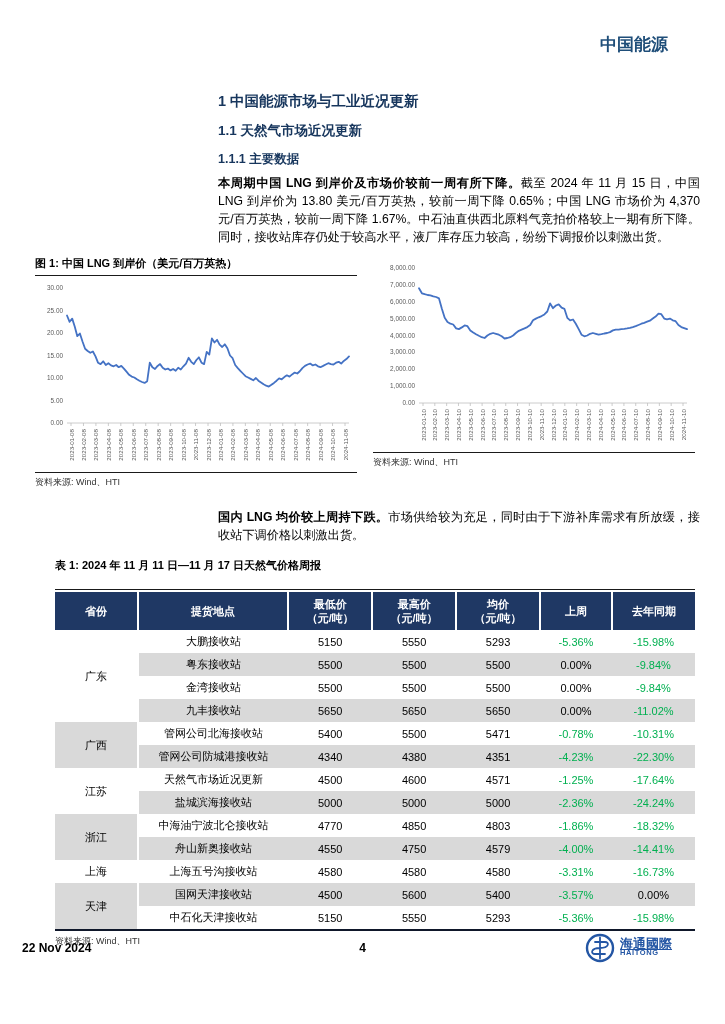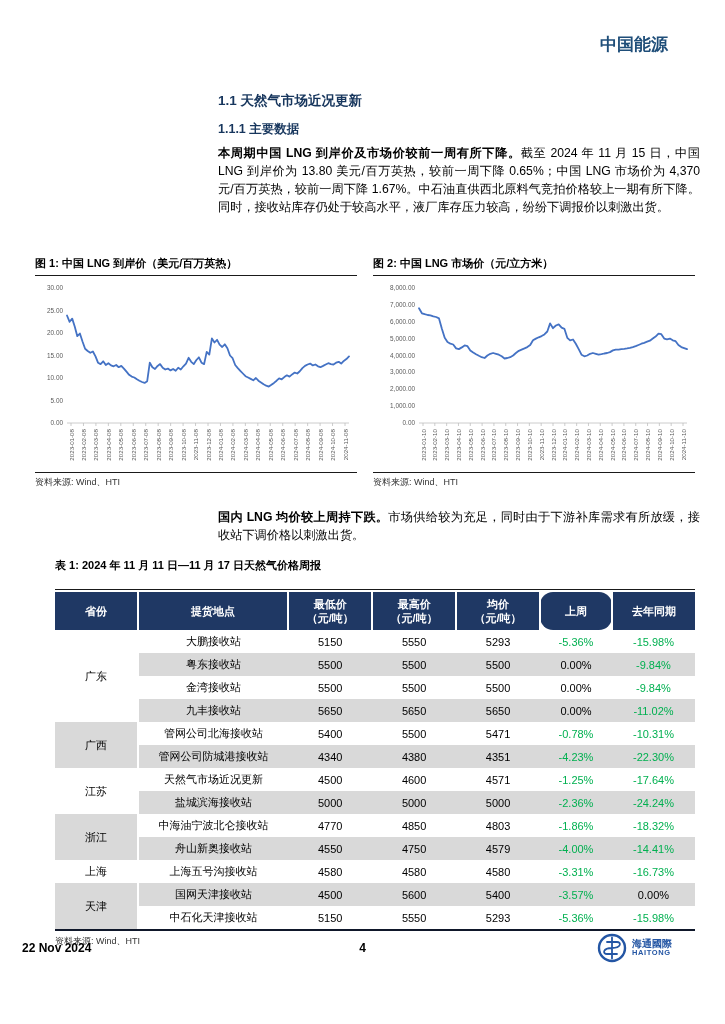--- a/index.html
+++ b/index.html
@@ -35,46 +35,47 @@
     background:#1F3864; color:#fff; font-size:11px; font-weight:bold;
     padding:5px 2px; text-align:center; white-space:pre-line; line-height:14px;
     border-left:2px solid #fff;
   }
   table.price th:first-child{border-left:none;}
   table.price th:nth-child(1){width:13%;}
   table.price th:nth-child(2){width:24%;}
   table.price th:nth-child(3){width:13%;}
   table.price th:nth-child(4){width:13%;}
   table.price th:nth-child(5){width:13%;}
-  table.price th:nth-child(6){width:11%;border-radius:13px;}
+  table.price th:nth-child(6){width:11%;}
   table.price th:nth-child(7){width:13%;}
   table.price td{font-size:11px; text-align:center; padding:4px 2px; height:14px;}
   table.price td.alt{background:#D9D9D9;}
   table.price td.prov{border-right:2px solid #fff; background:#fff;}
   table.price td.prov.shaded{background:#D9D9D9;}
   table.price td.neg{color:#00B050;}
   table.price tr:last-child td{border-bottom:2px solid #0f172a;}
   table.price td.prov.last{border-bottom:2px solid #0f172a;}
   .tbl-src{font-size:9px; color:#333; padding-top:4px;}
   
   .foot-date{position:absolute; top:941px; left:22px; font-size:12px; font-weight:bold;}
   .foot-page{position:absolute; top:941px; left:0; right:0; text-align:center; font-size:12px; font-weight:bold;}
   .foot-logo{position:absolute; top:932px; right:53px; display:flex; align-items:center; gap:4px;}
   .logo-txt{display:flex; flex-direction:column; line-height:9px;}
-  .logo-cn{font-size:10px; font-weight:bold; color:#2456A4;}
+  .logo-cn{font-size:13px; font-weight:bold; color:#2456A4;text-decoration:underline;}
   .logo-en{font-size:7.5px; font-weight:bold; color:#2456A4; letter-spacing:0.6px;}
 </style>
 </head>
 <body>
 
 <div class="page">
 
   <div class="brand">中国能源</div>
 
   <div class="content">
+    <h1 class="sec">1 中国能源市场与工业近况更新</h1>
     <h2 class="sec">1.1 天然气市场近况更新</h2>
     <h3 class="sec">1.1.1 主要数据</h3>
     <p class="body"><b>本周期中国 LNG 到岸价及市场价较前一周有所下降。</b><span>截至 2024 年 11 月 15 日，中国 LNG 到岸价为 13.80 美元/百万英热，较前一周下降 0.65%；中国 LNG 市场价为 4,370 元/百万英热，较前一周下降 1.67%。中石油直供西北原料气竞拍价格较上一期有所下降。同时，接收站库存仍处于较高水平，液厂库存压力较高，纷纷下调报价以刺激出货。</span></p>
   </div>
 
   <div class="figures">
     <figure>
       <div class="fig-cap">图 1: 中国 LNG 到岸价（美元/百万英热）</div>
       <svg id="chart1" class="chart" xmlns="http://www.w3.org/2000/svg" width="322" height="190" viewBox="0 0 322 190">
           <text x="28" y="145" class="ytick">0.00</text>
@@ -129,21 +130,20 @@
           <text class="xtick" x="287.5909090909091" y="149" transform="rotate(-90 287.5909090909091 149)">2024-09-08</text>
           <line x1="297.54545454545456" x2="297.54545454545456" y1="143" y2="146" class="axis"></line>
           <text class="xtick" x="300.04545454545456" y="149" transform="rotate(-90 300.04545454545456 149)">2024-10-08</text>
           <line x1="310" x2="310" y1="143" y2="146" class="axis"></line>
           <text class="xtick" x="312.5" y="149" transform="rotate(-90 312.5 149)">2024-11-08</text>
           <polyline points="32.0,35.5 34.6,41.8 37.2,38.6 39.8,46.7 42.3,56.2 44.9,53.5 47.5,61.5 50.1,68.8 52.7,71.0 55.3,72.8 57.9,71.5 60.5,76.4 63.0,82.7 65.6,84.1 68.2,81.3 70.8,85.0 73.4,83.2 76.0,85.4 78.6,86.3 81.2,85.0 83.7,87.2 86.3,85.9 88.9,88.6 91.5,91.7 94.1,94.8 96.7,96.6 99.3,97.5 101.9,99.3 104.4,100.7 107.0,102.0 109.6,102.9 112.2,101.2 114.8,82.7 117.4,87.2 120.0,89.0 122.6,85.9 125.1,84.1 127.7,87.7 130.3,89.5 132.9,88.6 135.5,90.4 138.1,89.0 140.7,90.8 143.2,87.7 145.8,89.5 148.4,86.3 151.0,83.6 153.6,77.8 156.2,81.8 158.8,84.1 161.4,80.0 163.9,77.3 166.5,82.7 169.1,84.1 171.7,71.9 174.3,74.6 176.9,58.4 179.5,62.5 182.1,59.8 184.6,64.7 187.2,67.0 189.8,64.3 192.4,68.3 195.0,75.5 197.6,78.2 200.2,85.0 202.8,88.1 205.3,90.8 207.9,93.5 210.5,96.2 213.1,97.5 215.7,98.9 218.3,100.3 220.9,98.0 223.4,100.7 226.0,102.5 228.6,104.3 231.2,105.7 233.8,106.6 236.4,104.8 239.0,102.9 241.6,100.7 244.1,98.4 246.7,99.3 249.3,97.1 251.9,95.3 254.5,96.6 257.1,94.4 259.7,92.6 262.3,93.5 264.8,91.3 267.4,88.1 270.0,85.9 272.6,84.5 275.2,83.6 277.8,85.4 280.4,84.5 283.0,86.3 285.5,87.2 288.1,85.9 290.7,84.5 293.3,83.2 295.9,84.1 298.5,84.5 301.1,82.7 303.7,81.8 306.2,83.6 308.8,80.9 311.4,79.1 314.0,76.4" fill="none" stroke="#4472C4" stroke-width="1.8" stroke-linejoin="round" stroke-linecap="round"></polyline>
         </svg>
       <div class="fig-src">资料来源: Wind、HTI</div>
     </figure>
     <figure>
-      <div class="fig-cap">图 2: 中国 LNG 市场价（元/立方米）</div>
       <svg id="chart2" class="chart" xmlns="http://www.w3.org/2000/svg" width="322" height="190" viewBox="0 0 322 190">
           <text x="42" y="145" class="ytick">0.00</text>
           <text x="42" y="128.125" class="ytick">1,000.00</text>
           <text x="42" y="111.25" class="ytick">2,000.00</text>
           <text x="42" y="94.375" class="ytick">3,000.00</text>
           <text x="42" y="77.5" class="ytick">4,000.00</text>
           <text x="42" y="60.625" class="ytick">5,000.00</text>
           <text x="42" y="43.75" class="ytick">6,000.00</text>
           <text x="42" y="26.875" class="ytick">7,000.00</text>
           <text x="42" y="10" class="ytick">8,000.00</text>

